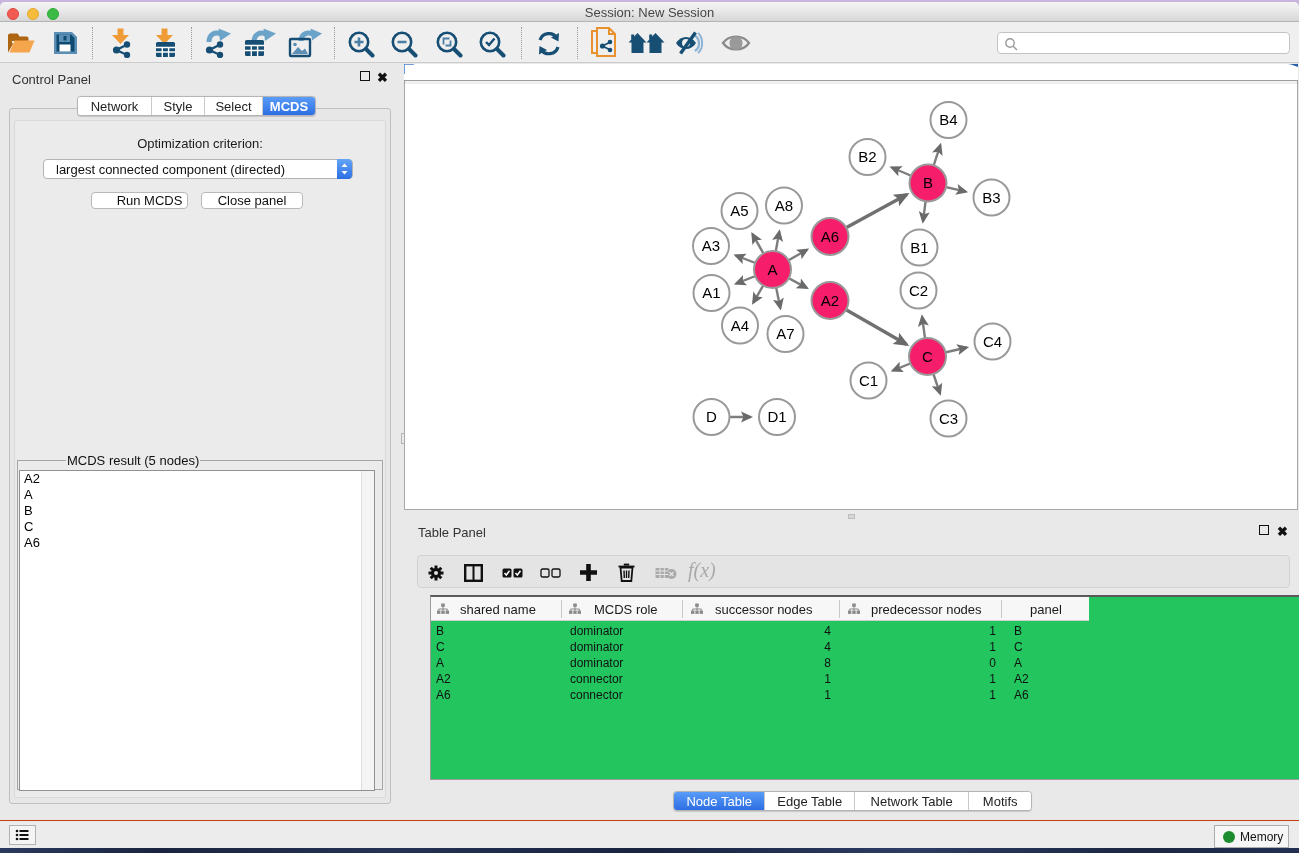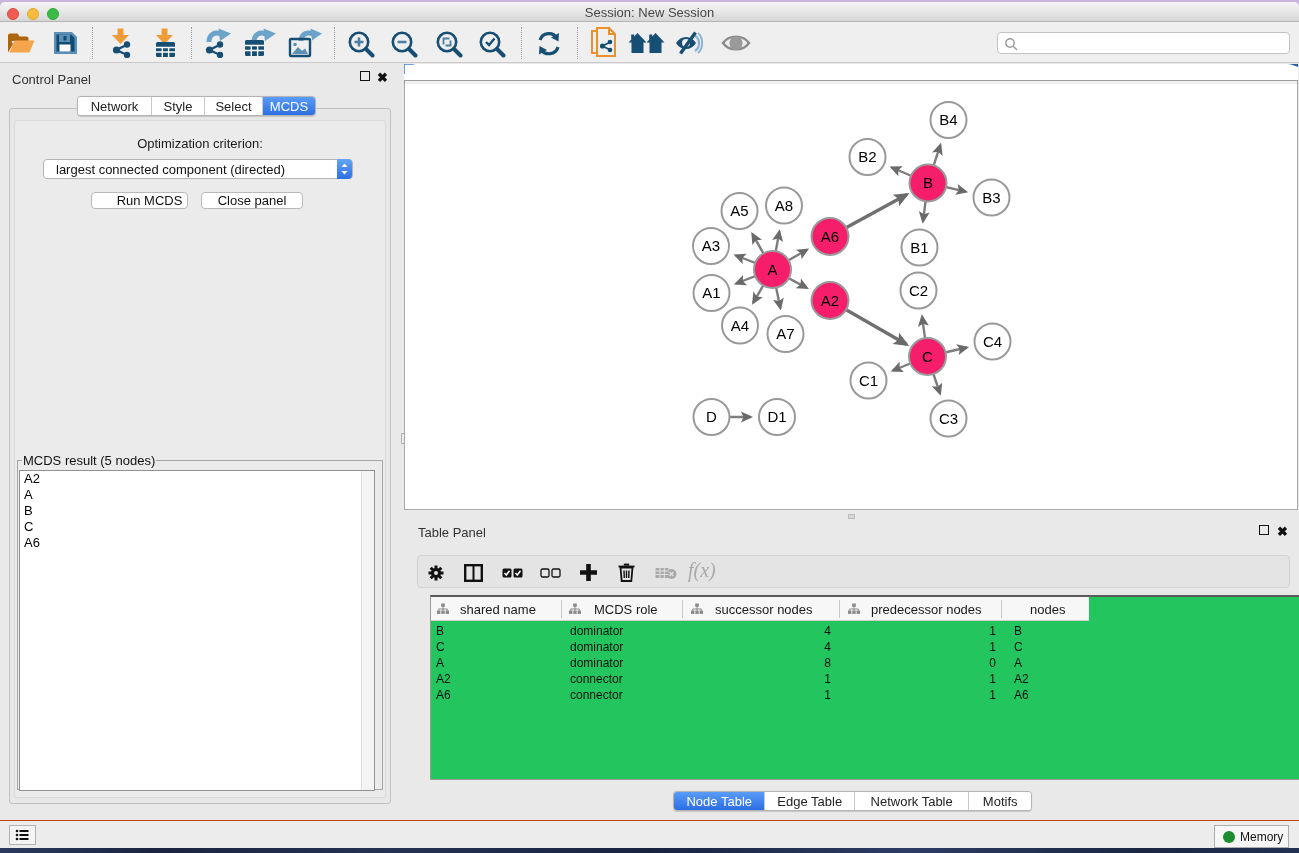--- a/index.html
+++ b/index.html
@@ -22,21 +22,21 @@
 #cpinner { position:absolute; left:14px; top:56px; width:372px; height:678px; background:#ebebeb; border:1px solid #d9d9d9; border-radius:2px;}
 .tabs { position:absolute; display:flex; height:20px; border-radius:4px; overflow:hidden; border:1px solid #b4b4b4; background:#fff; box-shadow:0 0.5px 1px rgba(0,0,0,.15);}
 .tabs .tab { font-size:13px; color:#222; text-align:center; line-height:19px; border-right:1px solid #c9c9c9; background:#fff; }
 .tabs .tab:last-child { border-right:none; }
 .tabs .sel { background:linear-gradient(180deg,#5a9cf8,#2d6fe3); color:#fff; }
 #opt { position:absolute; left:0; top:72px; width:400px; text-align:center; font-size:13px; color:#1a1a1a; }
 #dropdown { position:absolute; left:43px; top:95px; width:310px; height:20px; background:#fff; border:1px solid #b3b3b3; border-radius:4px; }
 #dropdown .txt { position:absolute; left:12px; top:2px; font-size:13px; color:#111; }
 #dropdown .step { position:absolute; right:0px; top:-1px; width:15px; height:20px; background:linear-gradient(180deg,#64a5f9,#2d6fe3); border-radius:0 4px 4px 0; }
 .btn { position:absolute; height:17px; background:#fff; border:1px solid #b9b9b9; border-radius:4px; font-size:13px; color:#111; text-align:center; line-height:15px; }
-fieldset#mcds { position:absolute; left:17px; top:389px; width:366px; height:337px; border:1px solid #a6a6a6; }
+fieldset#mcds { position:absolute; left:17px; top:389px; width:366px; height:337px; border:1px solid #a6a6a6;padding-left:44px; }
 fieldset#mcds legend { font-size:13px; color:#111; margin-left:4px; padding:0 1px; }
 #listbox { position:absolute; overflow:hidden; left:1px; top:2px; width:356px; height:321px; background:#fff; border:1px solid #919191; font-size:13px; color:#000; }
 #listbox div { padding-left:4px; height:16px; line-height:16px; }
 #listbox .sb { position:absolute; right:0px; top:0px; height:319px; width:13px; background:#f4f4f4; border-left:1px solid #dedede; padding:0;}
 
 #net { position:absolute; left:404px; top:62px; width:894px; height:446px; background:#fff; }
 #nettitle { position:absolute; left:0; top:0; width:894px; height:20px; background:linear-gradient(180deg,#f3f3f3,#d7d7d7); border:1px solid #9c9c9c; border-bottom:1px solid #a5a5a5;margin-top:16px; }
 #nettitle .t { position:absolute; left:0; right:0; top:3px; text-align:center; font-size:13px; color:#3a3a3a; }
 #netcanvas svg { display:block; }
 #netcanvas { position:absolute; left:0; top:20px; width:894px; height:426px; background:#fff; border:1px solid #a8a8a8; border-top:none; }
@@ -207,21 +207,21 @@
   <div id="cpanel">
     <div class="hdr">Control Panel</div>
     <div class="wbtn" style="left:360px; top:7px; width:10px; height:10px; border:1px solid #111;"></div>
     <div class="wbtn" style="left:377px; top:6px; font-weight:bold; font-size:13px;">✖</div>
     <div id="cpborder"></div>
     <div id="cpinner"></div>
     <div class="tabs" style="left:77px; top:32px; width:239px;">
       <div class="tab" style="width:74px;">Network</div>
       <div class="tab" style="width:53px;">Style</div>
       <div class="tab" style="width:58px;">Select</div>
-      <div class="tab sel" style="width:52px;">MCDS</div>
+      <div class="tab sel" style="width:52px;font-weight:bold;">MCDS</div>
     </div>
     <div id="opt">Optimization criterion:</div>
     <div id="dropdown">
       <div class="txt">largest connected component (directed)</div>
       <div class="step"><svg width="15" height="20" viewBox="0 0 15 20">
             <path d="M4.5 8 L7.5 4.5 L10.5 8 Z M4.5 12 L7.5 15.5 L10.5 12 Z" fill="#fff"></path>
           </svg></div>
     </div>
     <div class="btn" style="left:91px; top:128px; width:97px;padding-left:20px;">Run MCDS</div>
     <div class="btn" style="left:201px; top:128px; width:102px;">Close panel</div>
@@ -463,21 +463,21 @@
             <g stroke="#8a8a8a" stroke-width="1">
               <line x1="6" y1="4" x2="6" y2="6"></line>
               <line x1="1.7" y1="6" x2="10.3" y2="6"></line>
               <line x1="10.3" y1="6" x2="10.3" y2="7.5"></line>
               <line x1="1.7" y1="6" x2="1.7" y2="7.5"></line>
               <line x1="6" y1="6" x2="6" y2="7.5"></line>
             </g>
           </svg>
         <div class="hlbl" style="left:440px;">predecessor nodes</div>
         <div class="hsep" style="left:570px;"></div>
-        <div class="hlbl" style="left:599px;">nodes</div>
+        <div class="hlbl" style="left:599px;">panel</div>
       </div>
       <div class="cell" style="left:5px; top:26px;">B</div>
         <div class="cell" style="left:139px; top:26px;">dominator</div>
         <div class="cell num" style="left:300px; top:26px; width:100px;">4</div>
         <div class="cell num" style="left:465px; top:26px; width:100px;">1</div>
         <div class="cell" style="left:583px; top:26px;">B</div>
       <div class="cell" style="left:5px; top:42px;">C</div>
         <div class="cell" style="left:139px; top:42px;">dominator</div>
         <div class="cell num" style="left:300px; top:42px; width:100px;">4</div>
         <div class="cell num" style="left:465px; top:42px; width:100px;">1</div>

